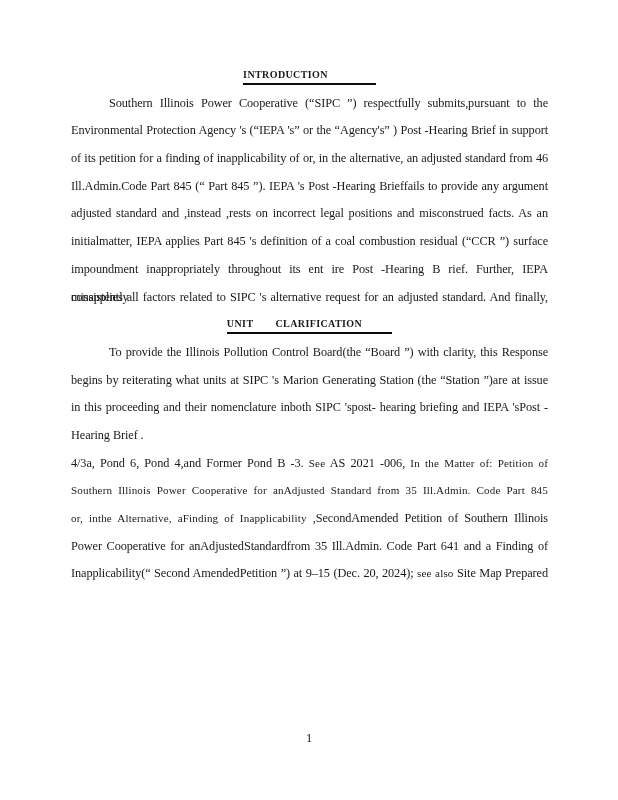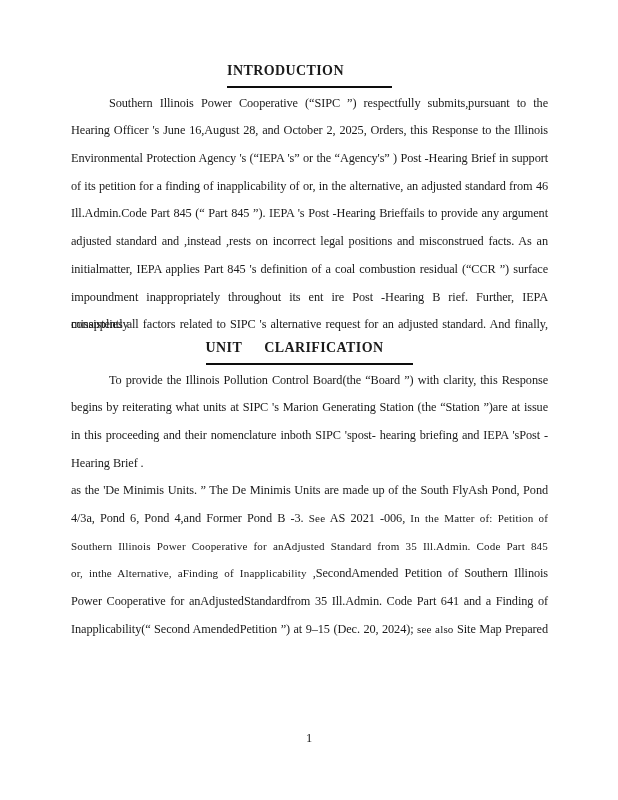--- a/index.html
+++ b/index.html
@@ -29,24 +29,24 @@
   .line.left{text-align:right;text-align-last:left;}
   .line.indent{text-indent:38px;}
   .line.heading{
     text-align:center;
     text-align-last:center;
     white-space:nowrap;
   }
   .hd{
     display:inline-block;
     font-weight:bold;
-    font-size:14px;
+    font-size:10px;
     letter-spacing:0.4px;
     line-height:13px;
-    padding-bottom:9px;
+    padding-bottom:2px;
     border-bottom:2px solid #0d0d0d;
     vertical-align:middle;
   }
   .hgap{display:inline-block;height:1px;}
   .seg{white-space:normal;}
   .seg.it{font-size:0.9em;letter-spacing:0.15px;}
   .pagenum{
     position:absolute;
     top:731px;left:0;width:100%;
     text-align:center;
@@ -54,34 +54,32 @@
     color:#1a1a1a;
   }
 </style>
 </head>
 <body>
 
 <div class="sheet">
   <div class="doc">
       <div class="line heading"><span class="hd" style="padding-right: 48px;">INTRODUCTION</span></div>
       <div class="line indent"><span class="seg">Southern Illinois Power Cooperative (“SIPC ”) respectfully submits,pursuant to the</span></div>
-      <div class="line"><span class="seg">Hearing Officer 's June 16,August 28, and October 2, 2025, Orders, this Response to the Illinois</span></div>
       <div class="line"><span class="seg">Environmental Protection Agency 's (“IEPA 's” or the “Agency's” ) Post -Hearing Brief in support</span></div>
       <div class="line"><span class="seg">of its petition for a finding of inapplicability of or, in the alternative, an adjusted standard from 46</span></div>
       <div class="line"><span class="seg">Ill.Admin.Code Part 845 (“ Part 845 ”). IEPA 's Post -Hearing Brieffails to provide any argument</span></div>
       <div class="line"><span class="seg">adjusted standard and ,instead ,rests on incorrect legal positions and misconstrued facts. As an</span></div>
       <div class="line"><span class="seg">initialmatter, IEPA applies Part 845 's definition of a coal combustion residual (“CCR ”) surface</span></div>
       <div class="line"><span class="seg">impoundment inappropriately throughout its ent ire Post -Hearing B rief. Further, IEPA consistently</span></div>
       <div class="line"><span class="seg">misapplies all factors related to SIPC 's alternative request for an adjusted standard. And finally,</span></div>
       <div class="line heading"><span class="hd" style="padding-right: 30px;">UNIT<span class="hgap" style="width: 22px;"></span>CLARIFICATION</span></div>
       <div class="line indent"><span class="seg">To provide the Illinois Pollution Control Board(the “Board ”) with clarity, this Response</span></div>
       <div class="line"><span class="seg">begins by reiterating what units at SIPC 's Marion Generating Station (the “Station ”)are at issue</span></div>
       <div class="line"><span class="seg">in this proceeding and their nomenclature inboth SIPC 'spost- hearing briefing and IEPA 'sPost -</span></div>
       <div class="line left"><span class="seg">Hearing Brief .</span></div>
-      <div class="line"><span class="seg">as the 'De Minimis Units. ” The De Minimis Units are made up of the South FlyAsh Pond, Pond</span></div>
       <div class="line"><span class="seg">4/3a, Pond 6, Pond 4,and Former Pond B -3. </span><span class="seg it">See</span><span class="seg"> AS 2021 -006, </span><span class="seg it">In the Matter of: Petition of</span></div>
       <div class="line"><span class="seg it">Southern Illinois Power Cooperative for anAdjusted Standard from 35 Ill.Admin. Code Part 845</span></div>
       <div class="line"><span class="seg it">or, inthe Alternative, aFinding of Inapplicability</span><span class="seg"> ,SecondAmended Petition of Southern Illinois</span></div>
       <div class="line"><span class="seg">Power Cooperative for anAdjustedStandardfrom 35 Ill.Admin. Code Part 641 and a Finding of</span></div>
       <div class="line"><span class="seg">Inapplicability(“ Second AmendedPetition ”) at 9–15 (Dec. 20, 2024); </span><span class="seg it">see also</span><span class="seg"> Site Map Prepared</span></div>
     </div>
   <div class="pagenum">1</div>
 </div>
 
 </body></html>

